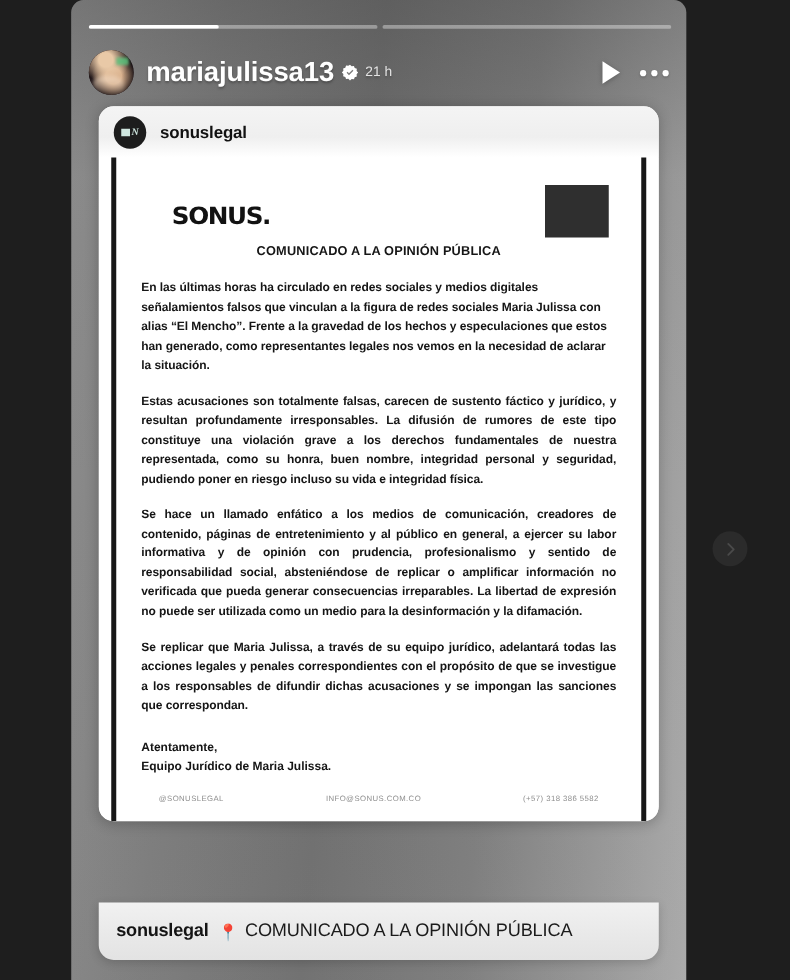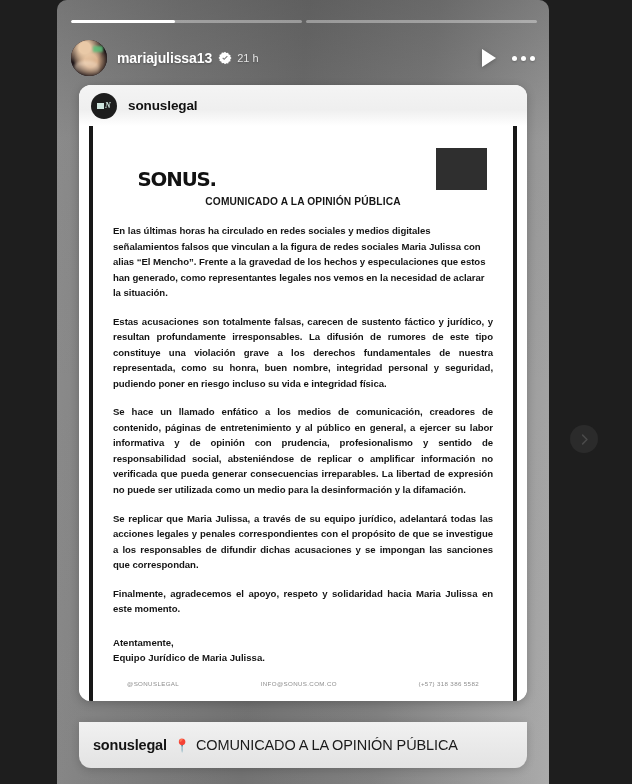--- a/index.html
+++ b/index.html
@@ -105,21 +105,21 @@
     position: absolute; left: 8%; bottom: 0;
     width: 70%; height: 42%;
     background: linear-gradient(180deg, rgba(245,222,198,.75), rgba(60,40,36,.1));
     filter: blur(1.6px);
     border-radius: 40% 40% 0 0;
   }
 
   .username {
     margin-left: 10px;
     color: #ffffff;
-    font-size: 14px;
+    font-size: 22px;
     font-weight: 600;
     letter-spacing: -0.1px;
     text-shadow: 0 1px 2px rgba(0,0,0,0.28);
     white-space: nowrap;
   }
   .verified {
     margin-left: 6px;
     width: 14px;
     height: 14px;
     flex: 0 0 14px;
@@ -210,21 +210,21 @@
     position: absolute;
     top: 0; bottom: 0;
     width: 4px;
     background: #171717;
   }
   .doc-edge-l { left: 10px; }
   .doc-edge-r { right: 10px; }
 
   .doc-topbar {
     display: flex;
-    align-items: flex-end;
+    align-items: flex-start;
     justify-content: space-between;
     padding: 6px 18px 0 38px;
     min-height: 44px;
   }
   .sonus-logo {
     font-family: "DejaVu Sans", sans-serif;
     font-weight: 700;
     font-size: 19px;
     letter-spacing: -1.1px;
     color: #121212;
@@ -394,21 +394,20 @@
           <span class="sonus-logo">SONUS.</span>
           <span class="qr-block"></span>
         </div>
 
         <div class="doc-title">COMUNICADO A LA OPINIÓN PÚBLICA</div>
 
         <p class="lead">En las últimas horas ha circulado en redes sociales y medios digitales señalamientos falsos que vinculan a la figura de redes sociales Maria Julissa con alias “El Mencho”. Frente a la gravedad de los hechos y especulaciones que estos han generado, como representantes legales nos vemos en la necesidad de aclarar la situación.</p>
         <p>Estas acusaciones son totalmente falsas, carecen de sustento fáctico y jurídico, y resultan profundamente irresponsables. La difusión de rumores de este tipo constituye una violación grave a los derechos fundamentales de nuestra representada, como su honra, buen nombre, integridad personal y seguridad, pudiendo poner en riesgo incluso su vida e integridad física.</p>
         <p>Se hace un llamado enfático a los medios de comunicación, creadores de contenido, páginas de entretenimiento y al público en general, a ejercer su labor informativa y de opinión con prudencia, profesionalismo y sentido de responsabilidad social, absteniéndose de replicar o amplificar información no verificada que pueda generar consecuencias irreparables. La libertad de expresión no puede ser utilizada como un medio para la desinformación y la difamación.</p>
         <p>Se replicar que Maria Julissa, a través de su equipo jurídico, adelantará todas las acciones legales y penales correspondientes con el propósito de que se investigue a los responsables de difundir dichas acusaciones y se impongan las sanciones que correspondan.</p>
-        <p>Finalmente, agradecemos el apoyo, respeto y solidaridad hacia Maria Julissa en este momento.</p>
 
         <div class="sign">
           <div>Atentamente,</div>
           <div>Equipo Jurídico de Maria Julissa.</div>
         </div>
 
         <div class="doc-footer">
           <span>@SONUSLEGAL</span>
           <span>INFO@SONUS.COM.CO</span>
           <span>(+57) 318 386 5582</span>

